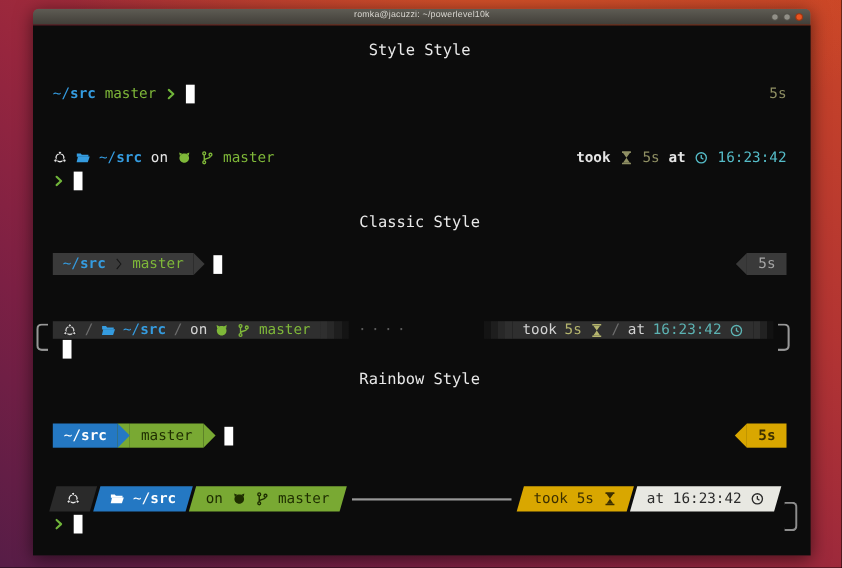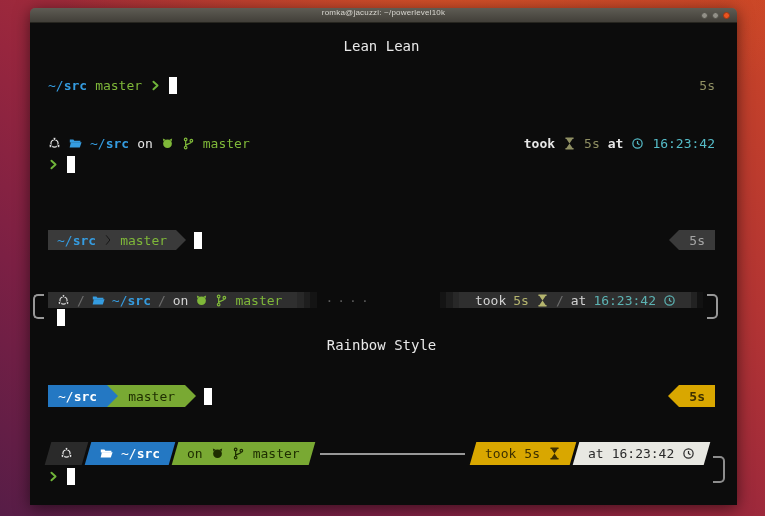--- a/index.html
+++ b/index.html
@@ -106,21 +106,21 @@
       <span class="title">romka@jacuzzi: ~/powerlevel10k</span>
       <div class="winbtns">
         <span class="wbtn min"></span>
         <span class="wbtn max"></span>
         <span class="wbtn close"></span>
       </div>
     </div>
 
     <div class="terminal">
 
-      <div class="row heading r-lean-h">Lean Lean</div>
+      <div class="row heading r-lean-h">Style Style</div>
 
       <div class="row r-lean-p1">
         <span class="grp">
           <span class="nogap"><span class="blue">~/</span><span class="blue b">src</span></span>
           <span class="green">master</span>
           <span class="chev"><svg class="ic-sm" viewBox="0 0 16 16" fill="none" stroke="currentColor" stroke-width="2.8" stroke-linecap="round" stroke-linejoin="round">
     <path d="M5 2.5 11 8l-6 5.5"></path>
   </svg></span>
           <span class="cursor"></span>
         </span>
@@ -173,20 +173,21 @@
 
       <div class="row r-lean-p2b">
         <span class="grp">
           <span class="chev"><svg class="ic-sm" viewBox="0 0 16 16" fill="none" stroke="currentColor" stroke-width="2.8" stroke-linecap="round" stroke-linejoin="round">
     <path d="M5 2.5 11 8l-6 5.5"></path>
   </svg></span>
           <span class="cursor"></span>
         </span>
       </div>
 
+      <div class="row heading r-classic-h">Classic Style</div>
 
       <div class="row r-classic-p1">
         <div class="pl-bar">
           <span class="nogap"><span class="blue">~/</span><span class="blue b">src</span></span>
           <span style="color:#171717"><svg viewBox="0 0 16 16" fill="none" stroke="currentColor" stroke-width="1.6" style="width:10px;height:18px;display:block">
     <path d="M5 0.5 11 8l-6 7.5"></path>
   </svg></span>
           <span class="green">master</span>
         </div>
         <div class="pl-arrow-r"></div>

